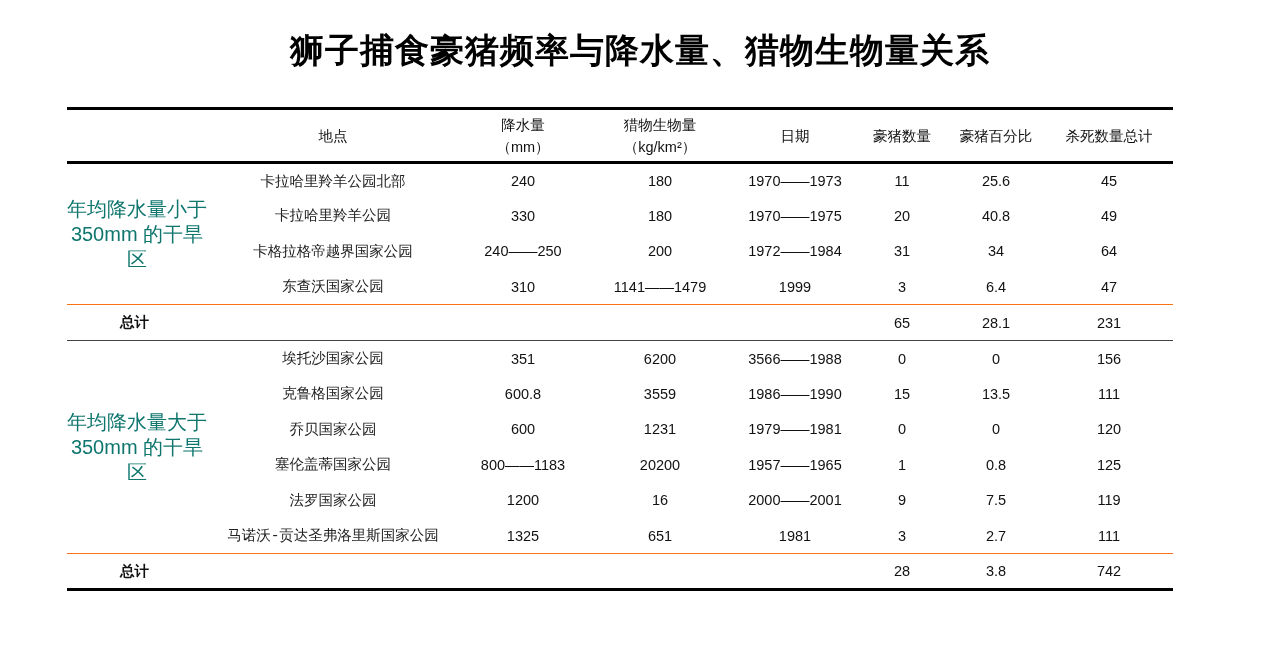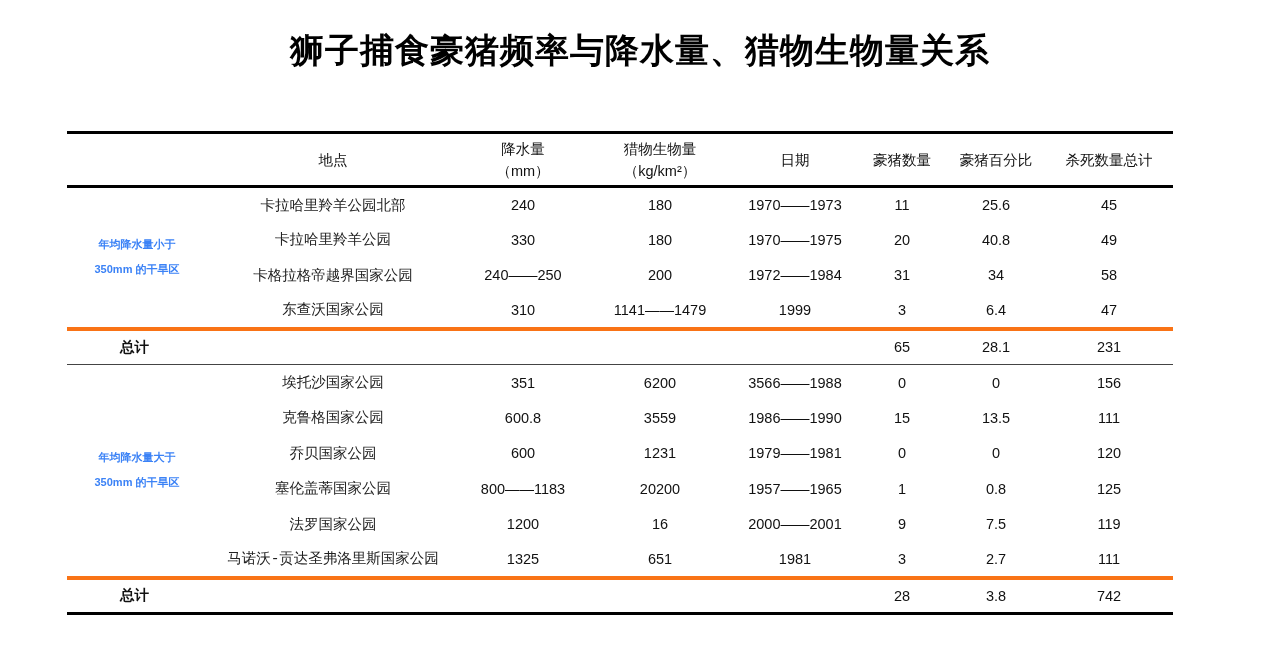--- a/index.html
+++ b/index.html
@@ -6,26 +6,26 @@
   body { width: 1268px; height: 647px; position: relative; overflow: hidden;
          font-family: "Liberation Sans", "DejaVu Sans", sans-serif; color: #111; }
   .title { position: absolute; left: 0; top: 28px; width: 1280px; text-align: center;
            font-size: 34px; font-weight: bold; letter-spacing: 1px; color: #000;
            font-family: "DejaVu Sans", sans-serif; }
   table { position: absolute; left: 67px; top: 107px; width: 1106px;
           border-collapse: collapse; font-size: 14.5px; }
   th, td { text-align: center; padding: 0; }
   thead tr { height: 54px; }
   thead th { font-weight: normal; font-size: 14.5px; line-height: 22px; color: #111; }
-  table { border-top: 3px solid #000; border-bottom: 3px solid #000; margin-top: 24px; }
+  table { border-top: 3px solid #000; border-bottom: 3px solid #000; }
   thead tr { border-bottom: 3px solid #000; }
   tbody tr.data { height: 35.5px; }
-  tbody tr.total { height: 36px; border-top: 4px solid #f97316; border-bottom: 1px solid #444; }
+  tbody tr.total { height: 36px; border-top: 1px solid #f97316; border-bottom: 1px solid #444; }
   tbody tr.total:last-child { border-bottom: none; }
-  td.group { font-weight: bold; font-size: 11px; line-height: 25px; color: #3b82f6; }
+  td.group { font-weight: normal; font-size: 20px; line-height: 25px; color: #0f766e; }
   td.total-label { font-weight: bold; text-align: left; padding-left: 53px; }
   td.site { color: #222; font-family: Liberation Mono, monospace; font-size: 14.5px; }
   col.c0 { width: 140px; } col.c1 { width: 252px; } col.c2 { width: 128px; }
   col.c3 { width: 146px; } col.c4 { width: 124px; } col.c5 { width: 90px; }
   col.c6 { width: 98px; } col.c7 { width: 128px; }
 </style>
 </head>
 <body>
 
 <div class="title">狮子捕食豪猪频率与降水量、猎物生物量关系</div>
@@ -83,21 +83,21 @@
       <td>40.8</td>
       <td>49</td>
     </tr>
     <tr class="data">
       <td class="site">卡格拉格帝越界国家公园</td>
       <td>240——250</td>
       <td>200</td>
       <td>1972——1984</td>
       <td>31</td>
       <td>34</td>
-      <td>58</td>
+      <td>64</td>
     </tr>
     <tr class="data">
       <td class="site">东查沃国家公园</td>
       <td>310</td>
       <td>1141——1479</td>
       <td>1999</td>
       <td>3</td>
       <td>6.4</td>
       <td>47</td>
     </tr>

